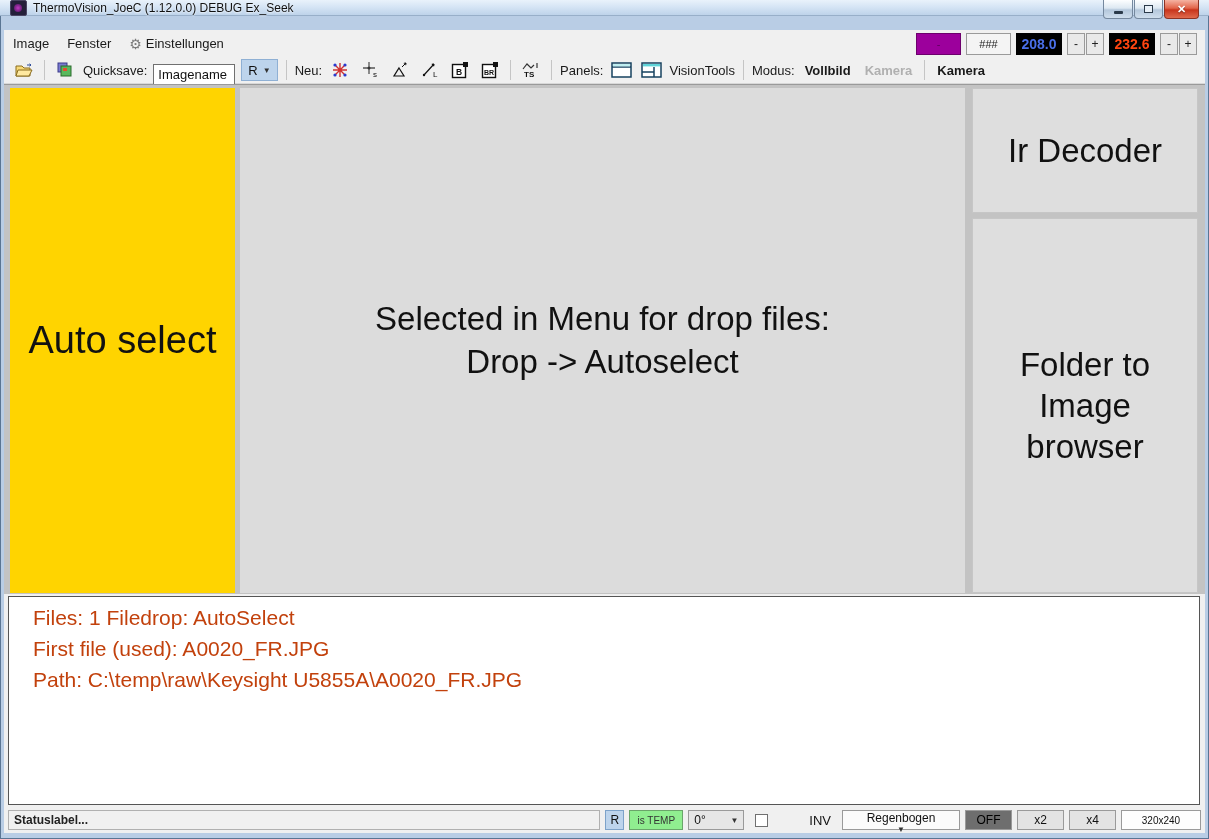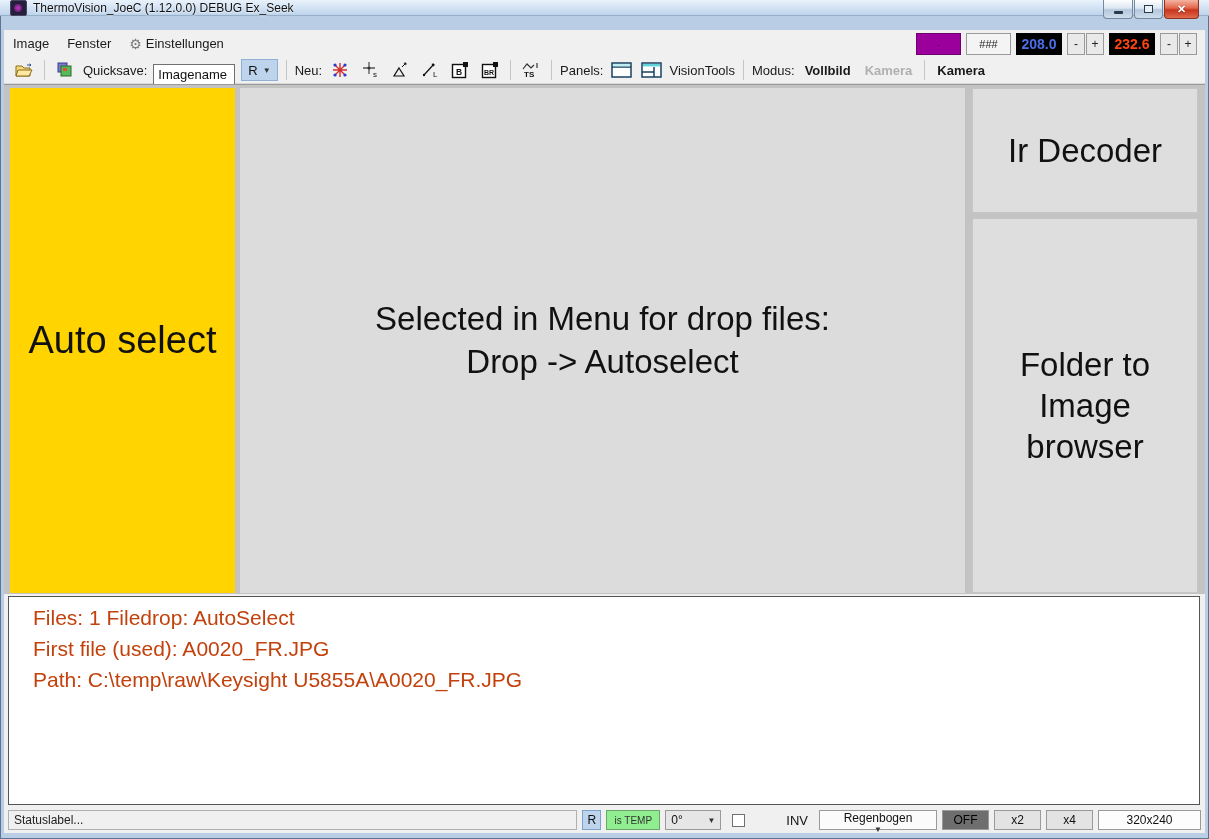--- a/index.html
+++ b/index.html
@@ -143,43 +143,43 @@
     font-size:21px; color:#c2410c; line-height:31px;
   }
 
   
   .statusbar{
     position:absolute; left:0; top:777px; width:100%; height:26px;
     background:#f0f0f0; display:flex; align-items:center; padding:0 4px; gap:5px;
   }
   .status-field{
     flex:1; height:20px; border:1px solid #b0b0b0; background:#f0f0f0;
-    font-size:12px; color:#222; display:flex; align-items:center; padding:0 5px;
+    font-size:12px; color:#222; display:flex; align-items:center; padding:0 5px;font-weight:bold;
   }
   .sb-btn{
     height:20px; display:flex; align-items:center; justify-content:center;
     font-size:12px; color:#111; cursor:pointer; border:1px solid #9a9a9a; background:#e3e3e3;
   }
   .sb-r{ width:19px; background:#bdd4ec; border-color:#7da2c9; }
   .sb-istemp{ width:54px; background:#90ee90; border-color:#6aa56a; font-size:10px; color:#333; }
   .sb-combo{
     height:20px; border:1px solid #9a9a9a; background:#e6e6e6;
     display:flex; align-items:center; justify-content:space-between;
     font-size:12px; color:#111; padding:0 5px; cursor:pointer;
   }
   .sb-combo.rot{ width:56px; }
   .sb-combo.pal{ width:118px; background:#fbfbfb;flex-direction:column; }
   .sb-check{ display:flex; align-items:center; gap:5px; cursor:pointer; margin:0 6px; }
   .checkbox{ width:13px; height:13px; border:1px solid #707070; background:#fff; }
   .check-label{ font-size:13px; color:#111;margin-left:36px; }
   .sb-off{ width:47px; background:#6e6e6e; color:#000000; }
   .sb-zoom{ width:47px; }
   .sb-res{
-    width:103px; height:20px; background:#fdfdfd; border:1px solid #9a9a9a;
-    font-size:12px; color:#111; display:flex; align-items:center; justify-content:center;
+    width:80px; height:20px; background:#fdfdfd; border:1px solid #9a9a9a;
+    font-size:10px; color:#111; display:flex; align-items:center; justify-content:center;
   }
 
   .icon-svg{ display:block; }
 </style>
 </head>
 <body>
 
 <div class="window">
 
   <div class="titlebar">

